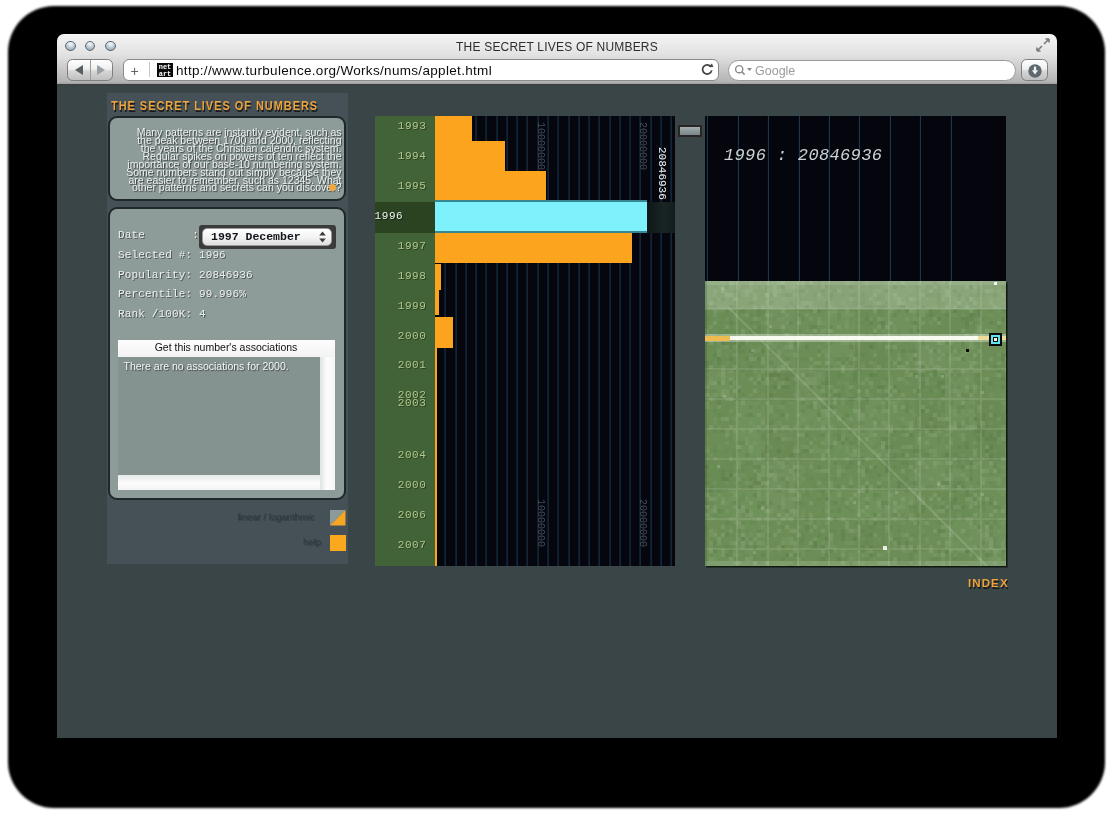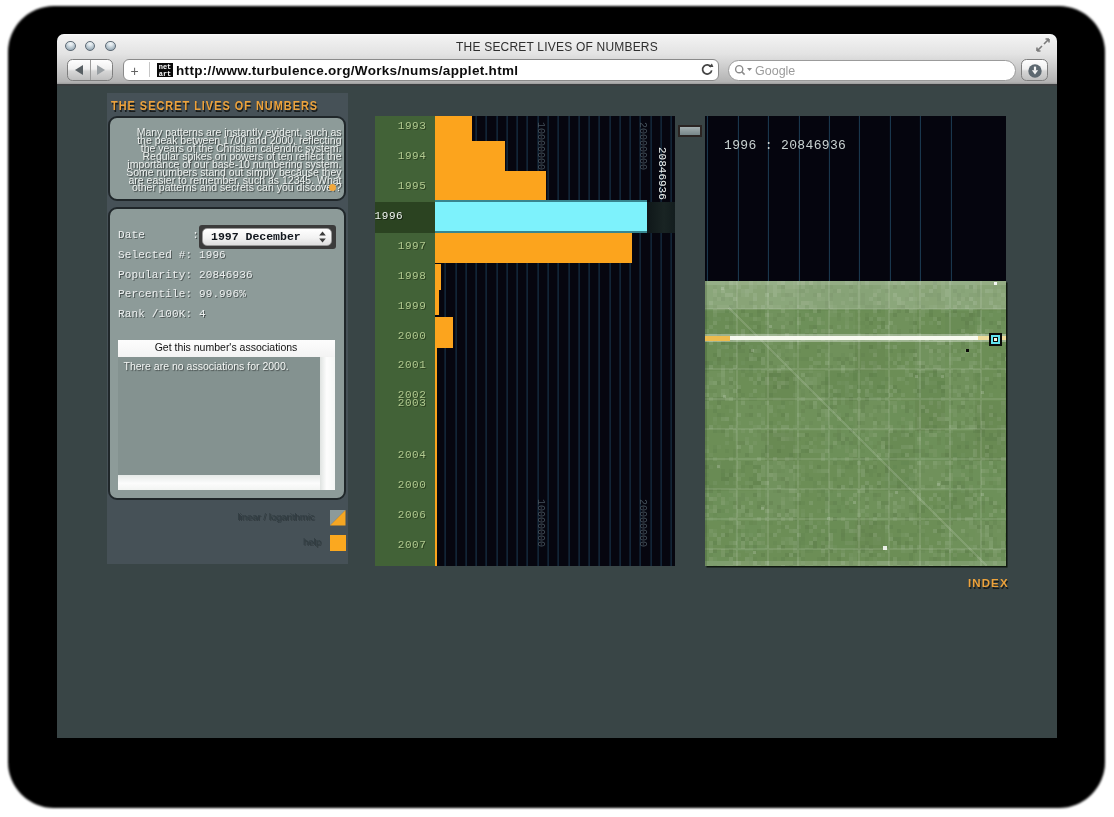--- a/index.html
+++ b/index.html
@@ -17,21 +17,21 @@
 #resz{right:7px;top:4px;}
 .tbtn{top:25px;height:21.5px;border:1px solid #7e7e7e;border-radius:5.5px;
  background:linear-gradient(#fefefe,#f0f0f0 45%,#d7d7d7 55%,#bfbfbf);}
 #bkfw{left:10px;width:46px;}
 #bkdiv{left:32.5px;top:25.5px;width:1px;height:20px;background:#9a9a9a;}
 .tri{width:0;height:0;top:31px;}
 #urlf{left:66px;top:25px;width:596px;height:21.5px;background:#fff;border:1px solid #8a8a8a;border-radius:6px;}
 #plus{left:73.5px;top:28.5px;font-size:14px;color:#636363;}
 #udiv{left:91.5px;top:28px;width:1px;height:15px;background:#c6c6c6;}
 #fav{left:100px;top:29px;}
-#urltxt{left:119px;top:29px;font-size:13.5px;color:#0d0d0d;letter-spacing:0.32px;font-weight:bold;}
+#urltxt{left:119px;top:29px;font-size:13.5px;color:#0d0d0d;letter-spacing:0.32px;}
 #google{left:671px;top:25.5px;width:288px;height:21.5px;background:#fff;border:1px solid #9b9b9b;border-radius:11px;}
 #gtxt{left:698px;top:29.5px;font-size:12.5px;color:#9b9b9b;}
 #dlbtn{left:964px;width:27px;}
 
 #strip{left:49.5px;top:59px;width:241.5px;height:471px;background:#465157;}
 #head{left:54px;top:64.5px;font-weight:bold;font-size:12.3px;letter-spacing:1.15px;transform:scaleX(0.885);transform-origin:0 0;color:#eda23b;text-shadow:1px 1.5px 0 #181c1c;}
 .panel{left:50.5px;width:238.5px;background:#8d9b99;border:2px solid #20272a;border-radius:9px;}
 #p1{top:82px;height:84.5px;}
 #p1t{left:10px;top:11px;width:222px;font-size:10.5px;line-height:7.92px;white-space:pre-line;color:#eef2f0;text-shadow:1px 1px 1px rgba(20,24,24,.75);letter-spacing:0;text-align:right;}
 #dot{left:271.5px;top:150px;width:7px;height:7px;border-radius:50%;background:#f3a83c;}
@@ -57,21 +57,21 @@
 .yl{left:317.5px;width:52px;text-align:right;font-family:"Liberation Mono",monospace;font-size:11px;letter-spacing:.6px;color:#b0c88f;text-shadow:1px 1px 0 rgba(20,30,8,.5);}
 .bar{left:0.5px;background:#fca41d;}
 #hrow{left:317.5px;top:167.5px;width:60px;height:31px;background:#2b4321;}
 #hlbl{left:317.5px;top:176px;width:52px;text-align:left;font-family:"Liberation Mono",monospace;font-size:11px;letter-spacing:.6px;color:#eef3ef;text-shadow:1px 1px 0 rgba(10,16,6,.7);}
 #cyan{left:377.5px;top:166.4px;width:212px;height:32.4px;background:#7df2fc;border-top:2px solid #38868f;border-bottom:2px solid #38868f;}
 #dkblk{left:589.5px;top:167.5px;width:28px;height:31px;background:linear-gradient(90deg,#0f1719,#192423 60%,#131d1e);}
 .vlab{font-family:"Liberation Mono",monospace;transform-origin:0 0;transform:rotate(90deg);white-space:pre;}
 #handle{left:621px;top:91px;width:24px;height:12px;background:linear-gradient(#a4b0b2,#8a9799 55%,#77878a);border:2px solid #2b2523;}
 
 #rpdark{left:648px;top:82px;width:301px;height:165px;background:#05050e;background-image:repeating-linear-gradient(to right,transparent 0,transparent 29.4px,#1c3c54 29.4px,#1c3c54 30.4px);background-position:-27.1px 0;}
-#rptxt{left:667px;top:104px;font-family:"Liberation Mono",monospace;font-size:13px;letter-spacing:0.35px;color:#c9d2d1;}
+#rptxt{left:667px;top:112px;font-family:"Liberation Mono",monospace;font-size:17px;letter-spacing:0.35px;color:#c9d2d1;font-style:italic;}
 #map{left:648px;top:247px;width:301px;height:284.5px;background:#6c8f57;box-shadow:1.5px 1.5px 0 rgba(10,18,8,.85);}
 #index{left:911px;top:543px;font-weight:bold;font-size:11.5px;letter-spacing:1.1px;color:#eda23b;text-shadow:1px 1.5px 0 #181c1c;}
 </style></head>
 <body>
 <div id="shadow" class="a"></div>
 <div id="win" class="a">
   <div id="chrome" class="a">
     <div class="light a" style="left:8.2px;"></div>
     <div class="light a" style="left:27.8px;"></div>
     <div class="light a" style="left:48px;"></div>

